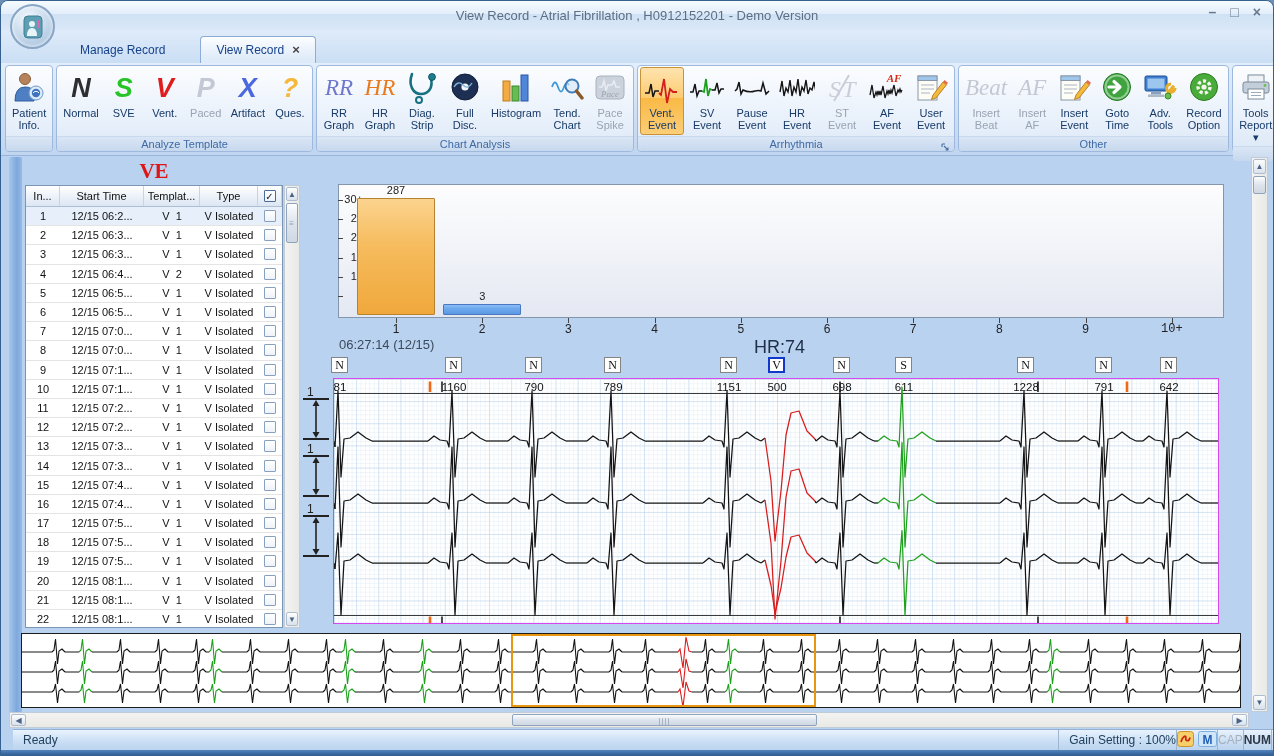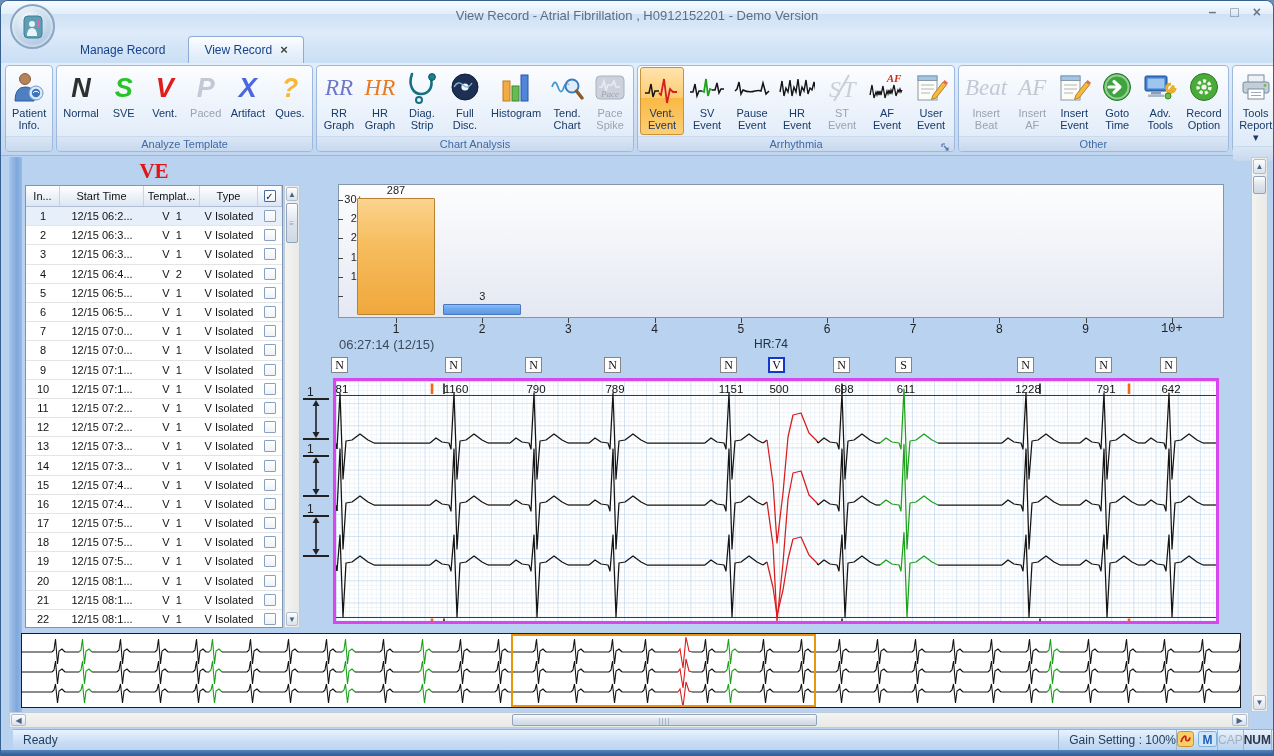--- a/index.html
+++ b/index.html
@@ -7,21 +7,21 @@
 body{font-family:"Liberation Sans","DejaVu Sans",sans-serif;background:#6b8fb5}
 .win{position:relative;width:1274px;height:756px;background:#b9d2ef;border:1px solid #35608f;border-radius:8px 8px 0 0;overflow:hidden}
 .abs{position:absolute}
 
 .titlebar{position:absolute;left:0;top:0;width:100%;height:30px;background:linear-gradient(#f6fbff,#e3eefa 42%,#cfe1f4 43%,#dbe9f8)}
 .title{position:absolute;left:0;right:0;top:7px;text-align:center;font-size:13px;color:#5d6f85}
 .wbtns{position:absolute;right:12px;top:3px;display:flex;gap:14px;color:#68798e;font-size:14px;font-weight:bold}
 .wbtns span{cursor:default}
 .orb{position:absolute;left:9px;top:3px;width:45px;height:45px;border-radius:50%;background:radial-gradient(circle at 40% 30%,#f4f9fe,#c2d6ea 55%,#93b2d2);border:2px solid #8aa6c6;box-shadow:inset 0 0 4px #fff;display:flex;align-items:center;justify-content:center;z-index:5}
 
-.tabrow{position:absolute;left:0;top:30px;width:100%;height:32px;background:linear-gradient(#dfebfa,#cadef4);display:flex;align-items:flex-end;padding-left:64px;gap:8px}
+.tabrow{position:absolute;left:0;top:30px;width:100%;height:32px;background:linear-gradient(#dfebfa,#cadef4);display:flex;align-items:flex-end;padding-left:64px;gap:20px}
 .tab{padding:5px 15px 6px;font-size:12px;color:#15428b;border-radius:4px 4px 0 0;display:flex;align-items:center;gap:8px}
 .tab.active{background:linear-gradient(#fdfeff,#eaf2fc 50%,#dbe9f8);border:1px solid #8cabd6;border-bottom:none;color:#15428b}
 .tclose{font-weight:bold;color:#444;font-size:13px}
 
 .ribbon{position:absolute;left:0;top:62px;width:100%;height:93px;background:linear-gradient(#e2eefb,#cfe0f5 55%,#c0d5ef);border-bottom:1px solid #98b6dc;display:flex;gap:3px;padding:2px 4px;align-items:stretch}
 .rgroup{position:relative;height:87px;border:1px solid #9db9de;border-radius:4px;background:linear-gradient(#fcfdff,#e9f1fb 60%,#dde9f7);display:flex;flex-direction:column}
 .rbtnrow{flex:1;display:flex;align-items:stretch;padding:1px 2px;gap:1px}
 .rglabel{height:15px;font-size:11px;color:#3e6aa5;text-align:center;background:linear-gradient(#dae6f5,#c7d8ee);border-top:1px solid #c9d9ee;border-radius:0 0 4px 4px;line-height:14px}
 .launcher{position:absolute;right:2px;bottom:2px;width:11px;height:11px}
 .rbtn{min-width:40px;padding:1px 3px;display:flex;flex-direction:column;align-items:center;border-radius:3px;border:1px solid transparent}
@@ -52,24 +52,24 @@
 .histo{position:absolute;left:337px;top:183px;width:886px;height:134px;border:1px solid #8496ab;background:linear-gradient(#fdfdfe,#f1f3f8 50%,#e4e8f2)}
 .hylab{position:absolute;font-size:11px;color:#222;width:22px;text-align:right}
 .hytick{position:absolute;width:5px;height:1px;background:#444;left:-1px}
 .hbar{position:absolute;border-radius:1px}
 .hbarlab{position:absolute;font-size:11px;color:#222;text-align:center;width:60px}
 .hxrow{position:absolute;left:337px;top:317px;width:886px;height:18px}
 .hxtick{position:absolute;width:1px;height:5px;background:#444;top:0}
 .hxlab{position:absolute;top:4px;font-size:12px;color:#222;width:30px;text-align:center}
 
 .timelab{position:absolute;left:338px;top:336px;font-size:13px;color:#3c4a5c}
-.hrlab{position:absolute;left:753px;top:336px;font-size:12px;color:#20304a}
+.hrlab{position:absolute;left:753px;top:336px;font-size:18px;color:#20304a}
 .beatbox{position:absolute;top:356px;width:17px;height:16px;background:#fff;border:1px solid #848484;font-family:"Liberation Serif","DejaVu Serif",serif;font-size:12px;color:#111;display:flex;align-items:center;justify-content:center}
 .beatbox.vsel{border:2px solid #1038cc}
-.ecgwrap{position:absolute;left:332px;top:377px;width:886px;height:246px;border:3px solid #d946ef;background:#fff;overflow:hidden}
+.ecgwrap{position:absolute;left:332px;top:377px;width:886px;height:246px;border:1px solid #d946ef;background:#fff;overflow:hidden}
 .ovwrap{position:absolute;left:20px;top:632px;width:1220px;height:75px;border:1px solid #1c1c1c;background:#fff}
 .ovsel{position:absolute;left:510px;top:633px;width:305px;height:73px;border:2px solid #e8950f;z-index:4}
 
 .statusbar{position:absolute;left:12px;top:728px;width:100%;height:21px;background:linear-gradient(#e9f3fd,#cbdff5 55%,#bcd4ef);border-top:1px solid #93b1d4;display:flex;align-items:center;font-size:12px;color:#21415e}
 .scell{display:flex;align-items:center;height:100%;padding:0 0;border-left:1px solid #9fb5cf}
 .bottomband{position:absolute;left:0;top:749px;width:100%;height:7px;background:linear-gradient(#5585bd,#23508a)}
 .grayind{color:#a8b0bc}.darkind{color:#2c3848;font-weight:bold}
 </style>
 </head>
 <body>

